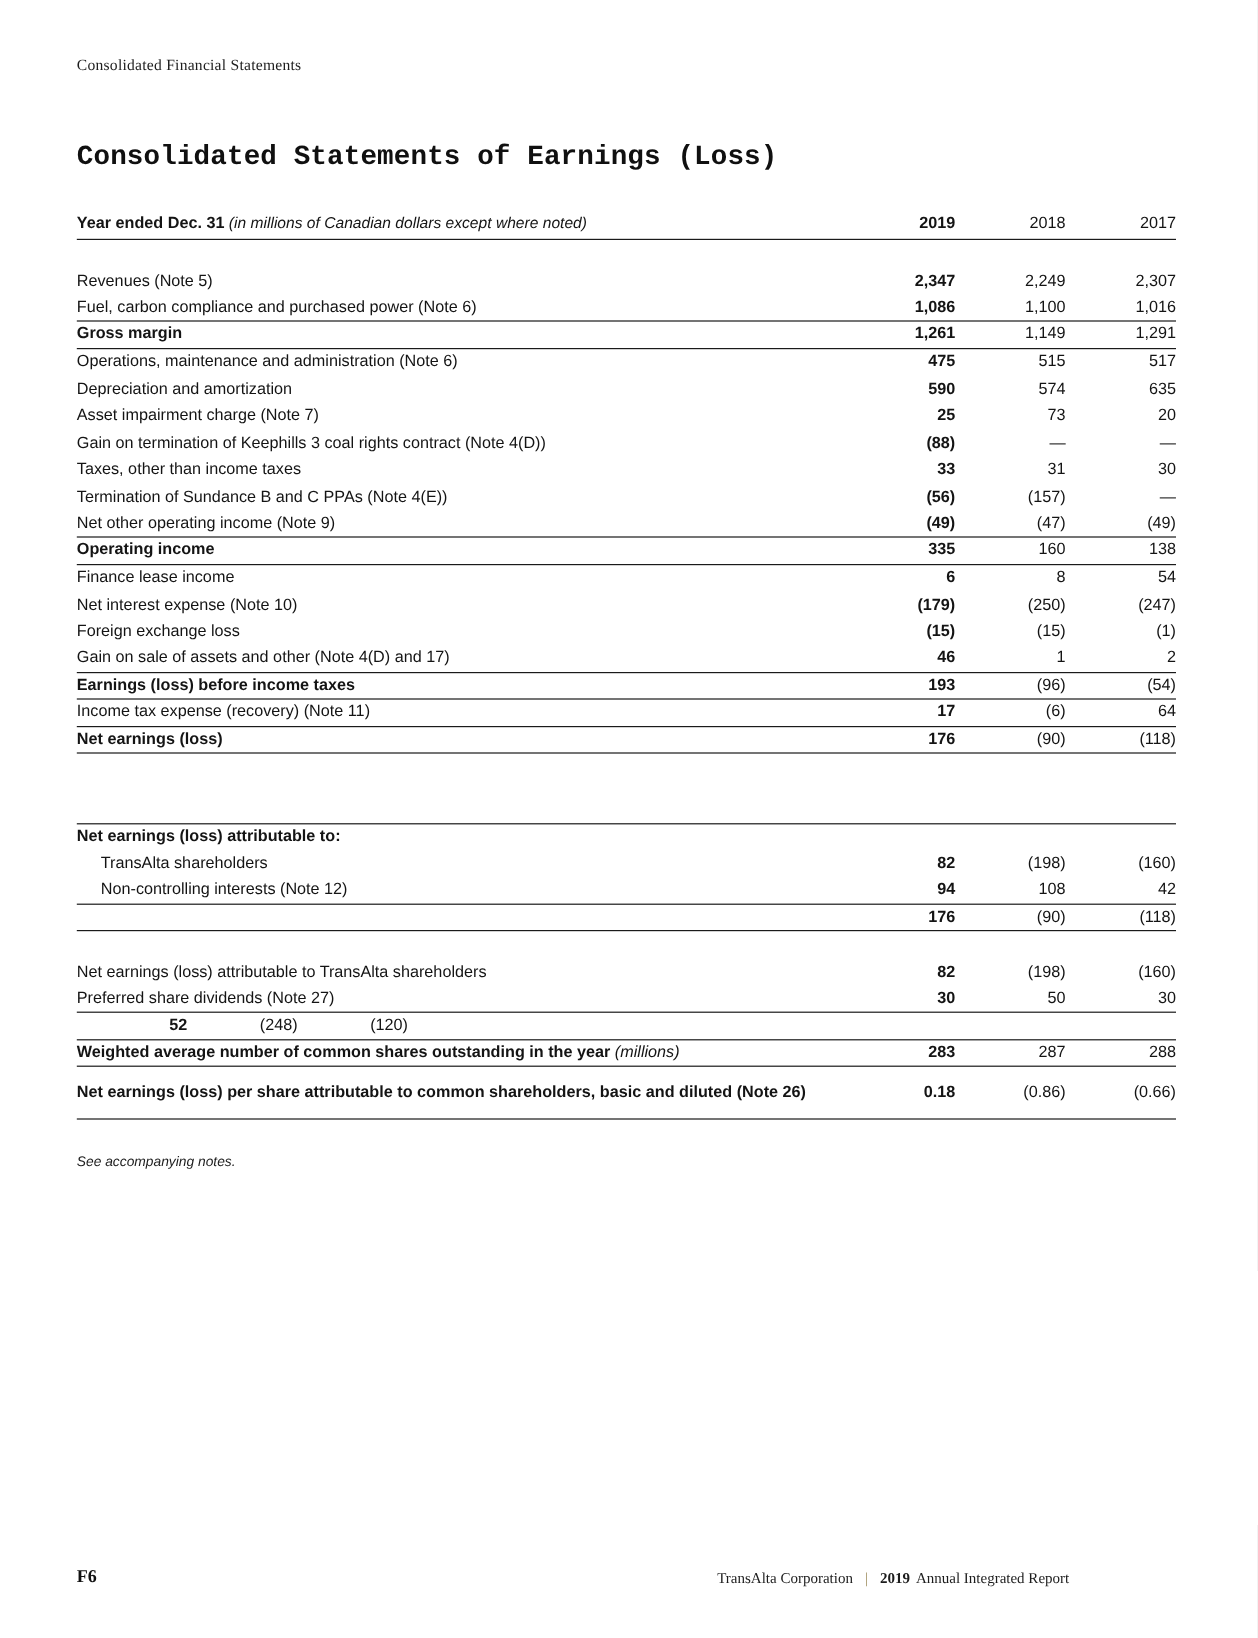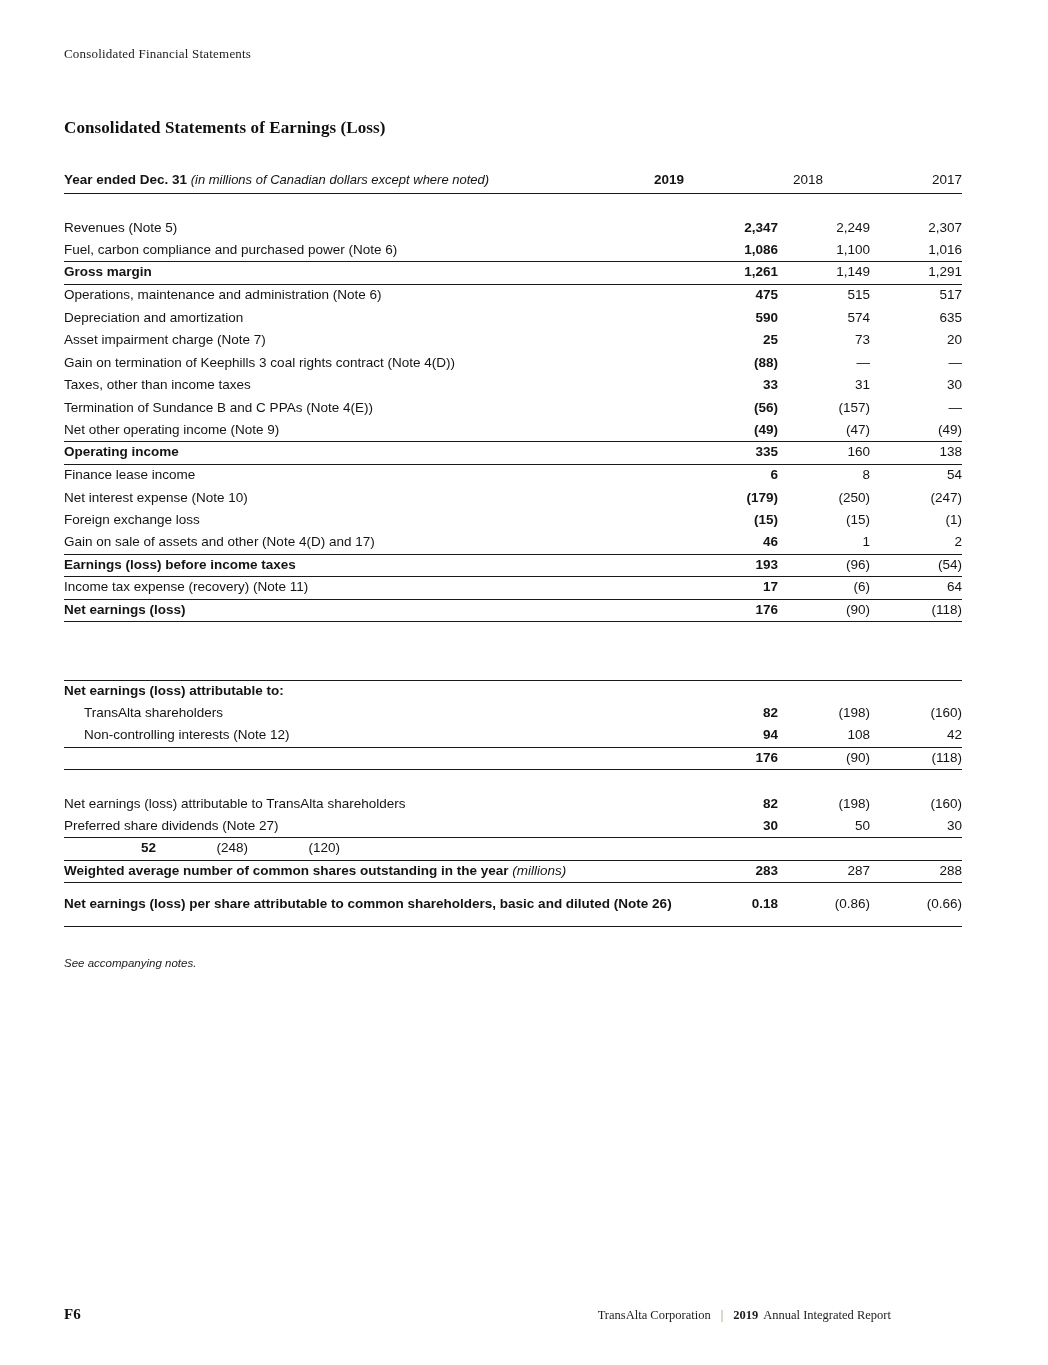--- a/index.html
+++ b/index.html
@@ -7,51 +7,51 @@
   .page {
     position: relative;
     width: 1048px;
     height: 1365px;
     margin: 0 auto;
     background: #ffffff;
     font-family: "Liberation Sans", sans-serif;
     color: #141414;
   }
   .content {
-    padding: 46px 86px 0 64px;
+    padding: 46px 68px 0 64px;
   }
   .eyebrow {
     font-family: "Liberation Serif", serif;
     font-size: 13px;
     color: #1c1c1c;
     letter-spacing: 0.2px;
   }
   h1.title {
-    font-family: Liberation Serif, serif;
-    font-size: 17px;
+    font-family: Liberation Mono, monospace;
+    font-size: 23px;
     font-weight: 600;
     letter-spacing: 0.1px;
     margin: 56px 0 0 0;
     color: #101010;
   }
   .fin-table {
     margin-top: 34px;
     font-size: 13.5px;
     line-height: 1.25;
   }
   .row {
     display: flex;
     align-items: center;
     min-height: 22.5px;
   }
   .row.tall { min-height: 44px; }
   .row.spacer { min-height: 23px; }
   .row.rule-below { border-bottom: 1px solid #1a1a1a; }
   .row.rule-above { border-top: 1px solid #1a1a1a; margin-top: 35px; }
-  .thead { border-bottom: 1px solid #1a1a1a; min-height: 22px; align-items: flex-start; padding-bottom: 4px; gap: 47px; }
+  .thead { border-bottom: 1px solid #1a1a1a; min-height: 22px; align-items: flex-start; padding-bottom: 4px; }
   .label { flex: 1; padding-right: 10px; }
   .label.indent { padding-left: 20px; }
   .label-suffix { font-style: italic; font-weight: 400; }
   .val { width: 92px; text-align: right; white-space: nowrap; }
   .v2019 { font-weight: 700; }
   .bold-row .label { font-weight: 700; }
   .thead .header-label-bold { font-weight: 700; }
   .thead .header-label-note { font-style: italic; font-weight: 400; font-size: 13px; }
   .thead .val { font-weight: 400; }
   .thead .val.v2019 { font-weight: 700; }

